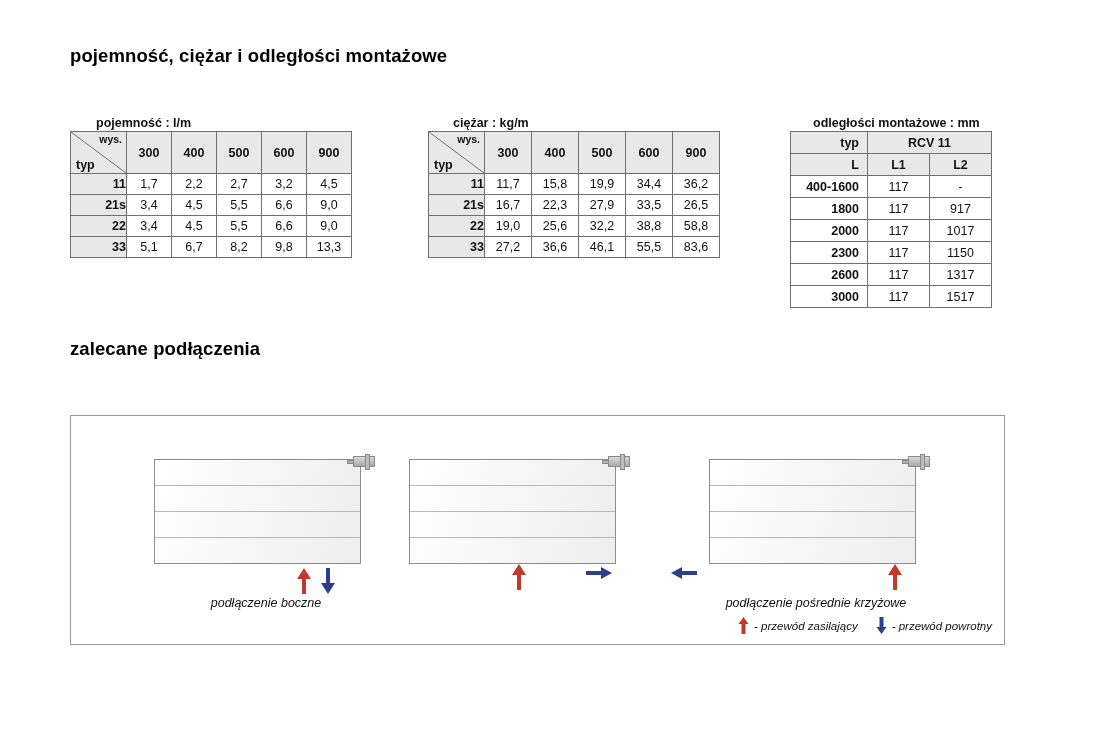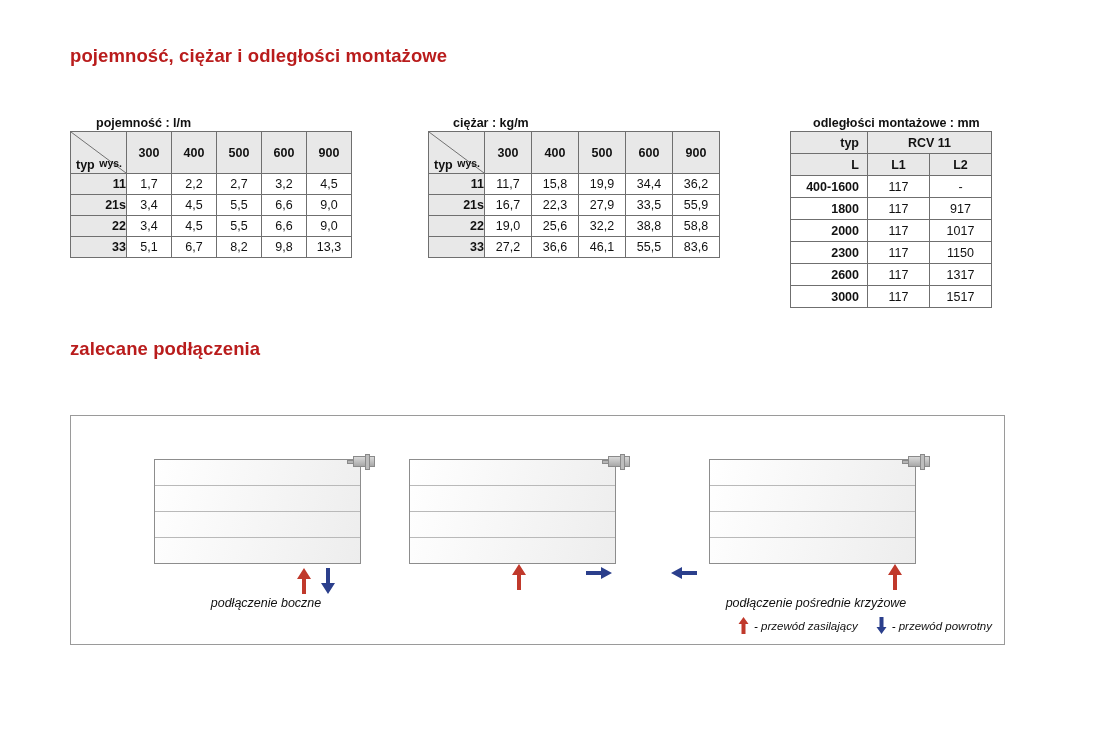--- a/index.html
+++ b/index.html
@@ -8,21 +8,21 @@
     width: 1094px; height: 751px;
     background: #ffffff;
     font-family: "Liberation Sans", sans-serif;
     color: #1a1a1a;
   }
   .page { position: relative; width: 1094px; height: 751px; overflow: hidden; }
 
   
   .section-heading {
     position: absolute;
-    color: #b91c1c;
+    color: #000000;
     font-size: 18.5px;
     font-weight: bold;
     letter-spacing: 0.1px;
     white-space: nowrap;
   }
   #h-capacity { left: 70px; top: 45px; }
   #h-connections { left: 70px; top: 338px; }
 
   
   .table-caption {
@@ -63,21 +63,21 @@
     background: #e8e8e8 !important;
     width: 56px;
     height: 42px !important;
     padding: 0 !important;
   }
   .corner .diag {
     position: absolute; left: 0; top: 0; width: 100%; height: 100%;
   }
   .corner .wys {
     position: absolute; right: 4px; top: 1px;
-    font-size: 10.5px; font-weight: bold; margin-top: 24px;
+    font-size: 10.5px; font-weight: bold;
   }
   .corner .typ {
     position: absolute; left: 5px; bottom: 1px;
     font-size: 12.5px; font-weight: bold;
   }
 
   
   #tbl-capacity { left: 70px; top: 131px; }
   #tbl-weight { left: 428px; top: 131px; }
   #tbl-capacity td, #tbl-weight td { }
@@ -244,21 +244,21 @@
       <td class="valcell">19,9</td>
       <td class="valcell">34,4</td>
       <td class="valcell">36,2</td>
     </tr>
     <tr>
       <td class="rowhdr">21s</td>
       <td class="valcell">16,7</td>
       <td class="valcell">22,3</td>
       <td class="valcell">27,9</td>
       <td class="valcell">33,5</td>
-      <td class="valcell">55,9</td>
+      <td class="valcell">26,5</td>
     </tr>
     <tr>
       <td class="rowhdr">22</td>
       <td class="valcell">19,0</td>
       <td class="valcell">25,6</td>
       <td class="valcell">32,2</td>
       <td class="valcell">38,8</td>
       <td class="valcell">58,8</td>
     </tr>
     <tr>

